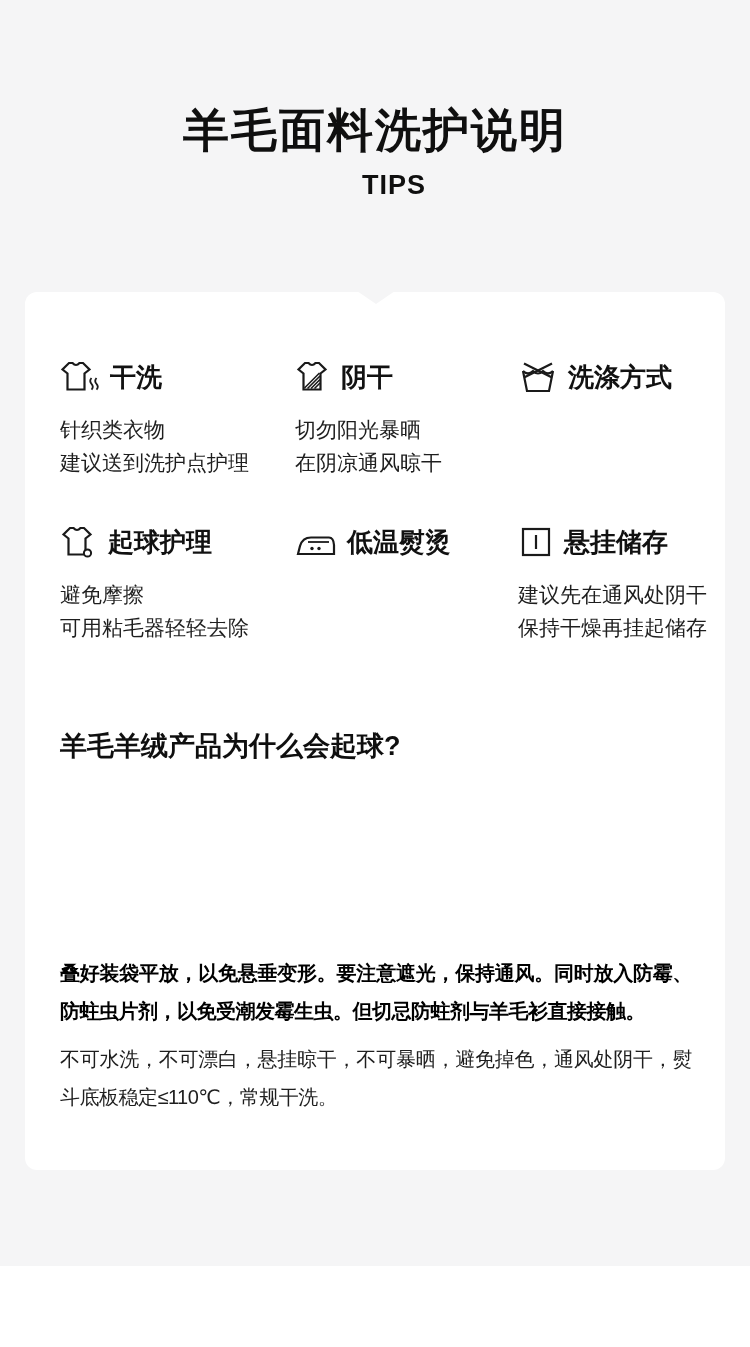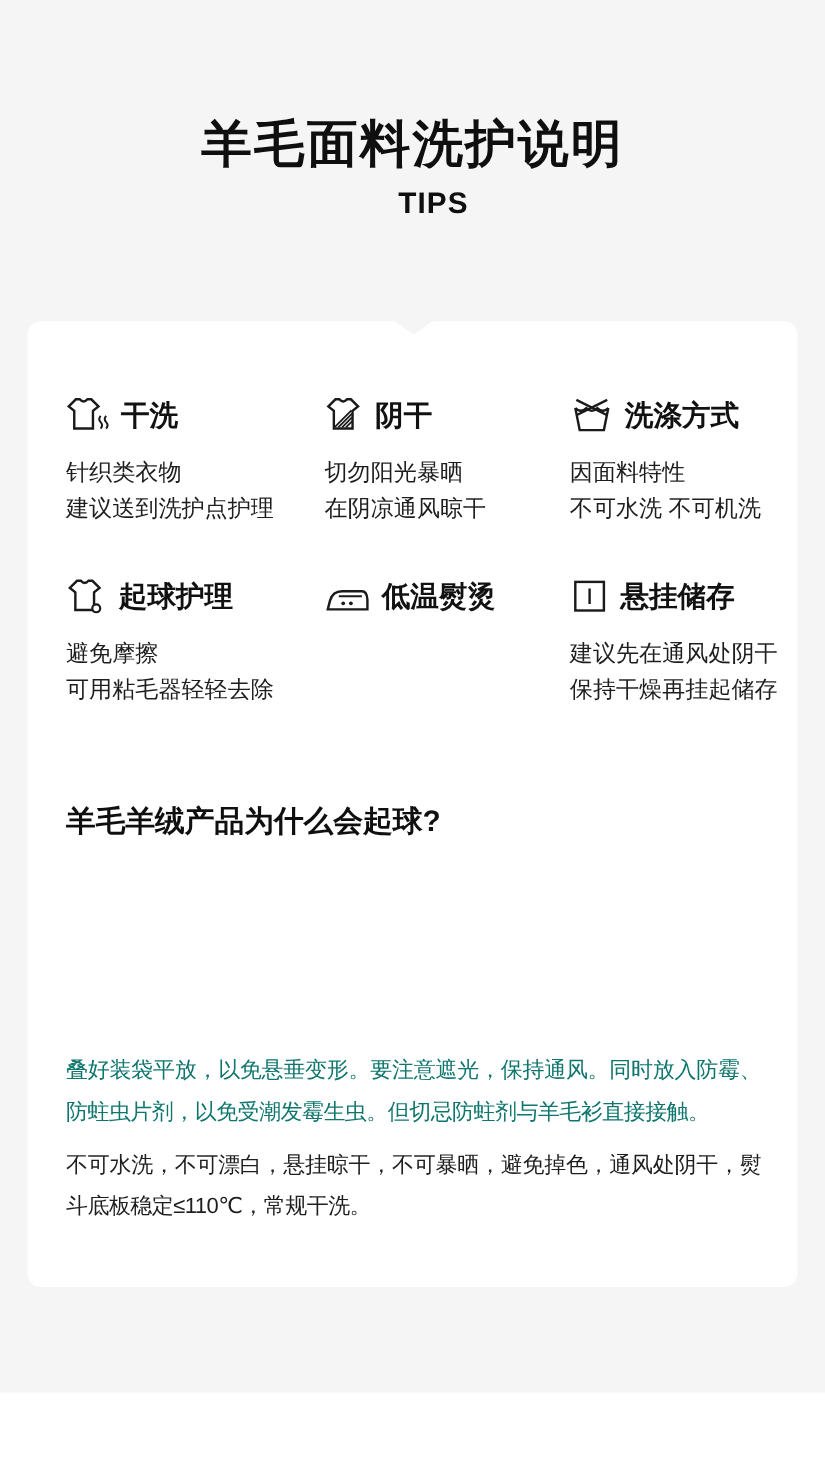--- a/index.html
+++ b/index.html
@@ -58,21 +58,21 @@
   .ico { stroke: #1a1a1a; fill: none; stroke-width: 2.2; }
   .article { position: absolute; left: 35px; width: 632px; }
   .article-heading { font-size: 27px; font-weight: 700; color: #0f0f0f; white-space: nowrap; }
   .para {
     font-size: 20px;
     line-height: 38px;
     letter-spacing: -0.5px;
     color: #1e1e1e;
     text-align: justify;
   }
-  .para.bold { font-weight: 400; color: #0f766e; }
+  .para.bold { font-weight: 700; color: #000000; }
 </style>
 </head>
 <body>
 
 <div class="grey-bg"></div>
 
 <div class="header">
   <div class="page-title">羊毛面料洗护说明</div>
   <div class="page-subtitle">TIPS</div>
 </div>
@@ -121,24 +121,20 @@
       <span>
         <svg width="40" height="34" viewBox="0 0 40 34" class="ico">
           <path d="M5 11 L9 31 L31 31 L35 11"></path>
           <path d="M5 11 Q10 16 15 11 Q20 16 25 11 Q30 16 35 11"></path>
           <path d="M6 3.5 L34 17.5"></path>
           <path d="M34 3.5 L6 17.5"></path>
         </svg>
       </span>
       <span class="care-label">洗涤方式</span>
     </div>
-    <div class="care-lines">
-      <div>因面料特性</div>
-      <div>不可水洗 不可机洗</div>
-    </div>
   </div>
 
   <div class="care-item" style="left:35px; top:231px;">
     <div class="care-head">
       <span>
         <svg width="38" height="36" viewBox="0 0 38 36" class="ico">
           <path d="M10 4 L13.5 4 Q17 8 20.5 4 L24 4 L30.5 10.5 L25.5 14.5 L25.5 30.5 L8.5 30.5 L8.5 14.5 L3.5 10.5 Z"></path>
           <circle cx="27.5" cy="29" r="3.6" fill="#ffffff" stroke-width="2"></circle>
         </svg>
       </span>

